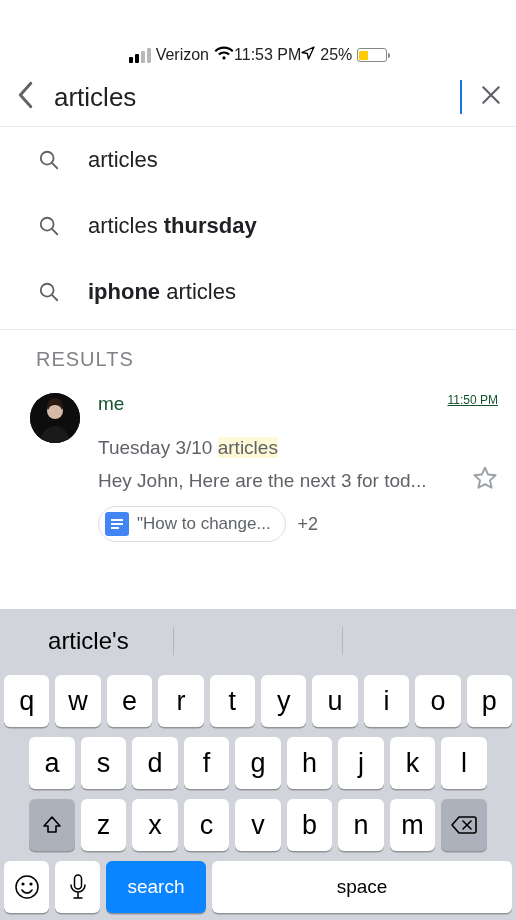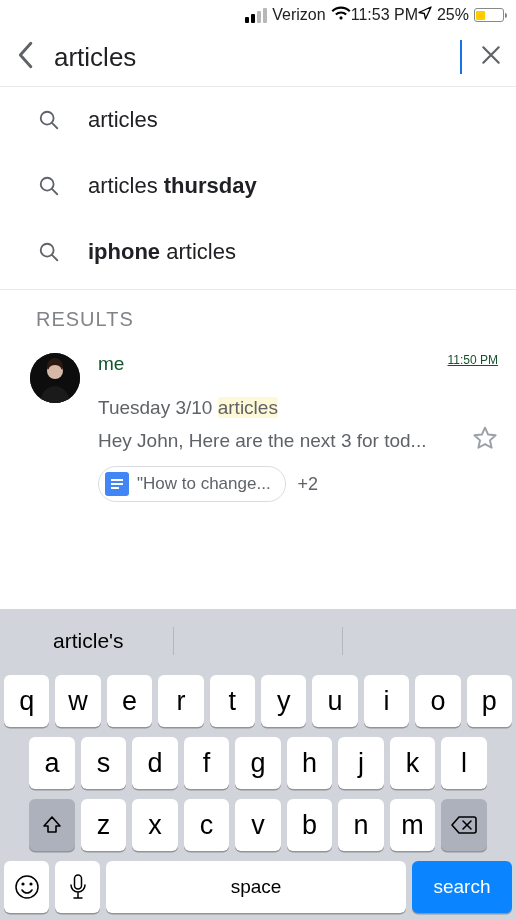--- a/index.html
+++ b/index.html
@@ -2,21 +2,21 @@
 <html><head>
   <meta charset="utf-8">
   <style>
     * { margin:0; padding:0; box-sizing:border-box; -webkit-font-smoothing:antialiased; }
     body {
       width:516px; height:920px; background:#fff;
       font-family:-apple-system,Helvetica Neue,Arial,sans-serif;
       color:#202124; overflow:hidden; position:relative;
     }
     
-    .status-bar { height:28px; display:flex; align-items:center; justify-content:flex-end; padding:2px 12px 0; font-size:16px; }
+    .status-bar { height:28px; display:flex; align-items:center; justify-content:center; padding:2px 12px 0; font-size:16px;margin-top:40px; }
     .status-left,.status-right{display:flex;align-items:center;gap:5px;}
     .sig-bars{display:flex;align-items:flex-end;gap:2px;}
     .sig-bars span{width:4px;background:#b8b8b8;border-radius:1px;}
     .sig-bars span:nth-child(1){height:6px;background:#000;}
     .sig-bars span:nth-child(2){height:9px;background:#000;}
     .sig-bars span:nth-child(3){height:12px;}
     .sig-bars span:nth-child(4){height:15px;}
     .battery{width:30px;height:14px;border:1.5px solid #888;border-radius:3px;position:relative;display:flex;align-items:center;}
     .battery::after{content:'';position:absolute;right:-4px;top:4px;width:2.5px;height:5px;background:#888;border-radius:0 2px 2px 0;}
     .battery .fill{height:9px;background:#ffcc00;border-radius:1px;margin-left:1px;}
@@ -42,21 +42,21 @@
     .line2 .hl{background:#fef8d6;border-radius:2px;}
     .line3{display:flex;align-items:center;font-size:19px;color:#5f6368;margin-top:6px;gap:16px;}
     .line3 .preview{flex:1;white-space:nowrap;overflow:hidden;text-overflow:ellipsis;}
     .chip-row{display:flex;align-items:center;gap:12px;margin-top:10px;}
     .chip{display:flex;align-items:center;gap:8px;border:1px solid #dadce0;border-radius:18px;padding:5px 14px 5px 6px;font-size:17px;color:#5f6368;}
     .chip .doc-ic{width:24px;height:24px;background:#4285f4;border-radius:3px;display:flex;align-items:center;justify-content:center;}
     .chip-extra{color:#5f6368;font-size:18px;}
     
     .keyboard{position:absolute;bottom:0;left:0;right:0;background:#d1d4da;padding:8px 4px 7px;}
     .pred-row{display:flex;height:48px;align-items:center;}
-    .pred{flex:1;text-align:center;font-size:21px;color:#000;}
+    .pred{flex:1;text-align:center;font-size:24px;color:#000;}
     .pred-sep{width:1px;height:28px;background:#b4b7bd;}
     .krow{display:flex;gap:6px;margin-top:10px;justify-content:center;}
     .key{background:#fff;border-radius:6px;box-shadow:0 1.5px 0 rgba(0,0,0,.3);height:52px;display:flex;align-items:center;justify-content:center;font-size:27px;font-weight:300;color:#000;}
     .krow1 .key{width:45.5px;}
     .krow2{margin-left:0;margin-right:0;} .krow2 .key{width:45.5px;}
     .krow3 .key{width:45.5px;}
     .key-shift,.key-del{width:59px;background:#acb1bb;}
     .krow4{gap:6px;}
     .key-123{width:59px;background:#acb1bb;font-size:18px;font-weight:400;}
     .key-emoji,.key-mic{width:45px;background:#fff;}
@@ -230,16 +230,16 @@
           <circle cx="17" cy="10" r="1.6" fill="#000"></circle>
           <path d="M8 16c1.3 2 3.2 3 5 3s3.7-1 5-3" fill="none" stroke="#000" stroke-width="1.5" stroke-linecap="round"></path>
         </svg>
     </div>
     <div class="key key-mic">
       <svg width="16" height="26" viewBox="0 0 16 26">
           <rect x="4.5" y="1" width="7" height="14" rx="3.5" fill="none" stroke="#000" stroke-width="1.5"></rect>
           <path d="M1 11a7 7 0 0014 0M8 18v5M4 24h8" fill="none" stroke="#000" stroke-width="1.5" stroke-linecap="round"></path>
         </svg>
     </div>
+    <div class="key key-search">search</div>
     <div class="key key-space">space</div>
-    <div class="key key-search">search</div>
   </div>
 </div>
 
 </body></html>

